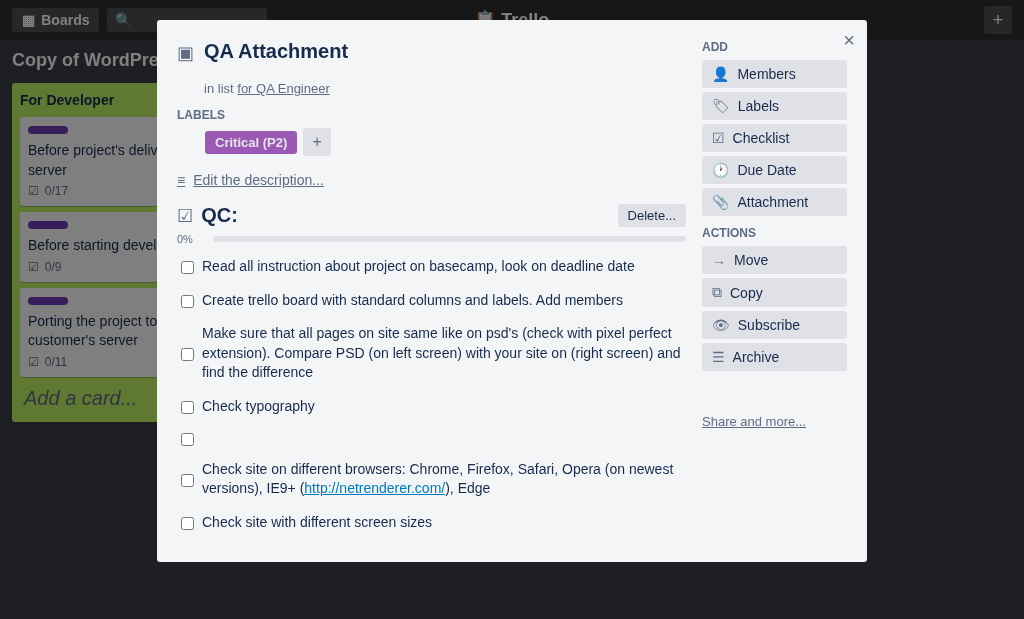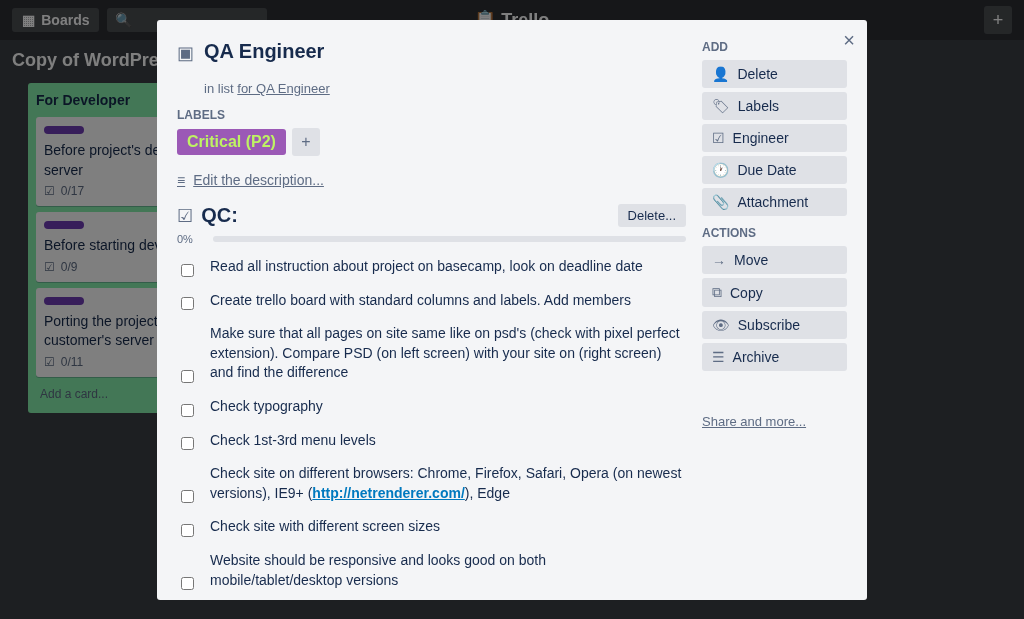--- a/index.html
+++ b/index.html
@@ -89,26 +89,25 @@
       margin-bottom: 12px;
     }
     .columns-area {
       display: flex;
       gap: 8px;
       align-items: flex-start;
     }
 
     
     .column {
-      background: #86efac;
+      background: #bef264;
       border-radius: 3px;
       width: 255px;
       min-width: 255px;
       padding: 8px;
-      margin-left: 16px;
     }
     .column-header {
       display: flex;
       align-items: center;
       justify-content: space-between;
       margin-bottom: 8px;
       font-weight: 700;
       font-size: 14px;
       color: #172b4d;
     }
@@ -147,23 +146,24 @@
       margin-top: 4px;
       color: #5e6c84;
       font-size: 12px;
     }
     .add-card-btn {
       color: #5e6c84;
       background: none;
       border: none;
       cursor: pointer;
       padding: 4px;
-      font-size: 12px;
+      font-size: 20px;
       text-align: left;
       width: 100%;
+      font-style: italic;
     }
 
     
     .modal-overlay {
       position: absolute;
       top: 0; left: 0; right: 0; bottom: 0;
       background: rgba(0,0,0,0.5);
       display: flex;
       align-items: flex-start;
       justify-content: center;
@@ -236,25 +236,26 @@
       margin-bottom: 6px;
     }
     .labels-row {
       display: flex;
       align-items: center;
       gap: 6px;
       margin-bottom: 16px;
     }
     .label-badge {
       background: #9b59b6;
-      color: #bef264;
+      color: #e5e5e5;
       border-radius: 3px;
       padding: 4px 10px;
-      font-size: 16px;
-      font-weight: 700;
+      font-size: 13px;
+      font-weight: 700;
+      margin-left: 28px;
     }
     .label-add-btn {
       background: #dfe1e6;
       border: none;
       border-radius: 3px;
       width: 28px;
       height: 28px;
       cursor: pointer;
       display: flex;
       align-items: center;
@@ -330,39 +331,38 @@
       border-radius: 4px;
       width: 0%;
     }
 
     
     .checklist-items {
       margin-left: 0;
     }
     .checklist-item {
       display: flex;
-      align-items: flex-end;
-      gap: 16px;
+      align-items: center;
+      gap: 8px;
       margin-bottom: 6px;
       padding: 4px;
     }
     .checklist-item input[type="checkbox"] {
       margin-top: 2px;
       cursor: pointer;
       flex-shrink: 0;
     }
     .checklist-item-text {
       font-size: 14px;
       color: #172b4d;
       line-height: 1.4;
     }
     .checklist-item-text a {
       color: #0079bf;
       text-decoration: underline;
-      font-weight: bold;
     }
 
     
     .sidebar-section-title {
       font-size: 12px;
       font-weight: 700;
       color: #5e6c84;
       text-transform: uppercase;
       margin-bottom: 6px;
       margin-top: 0;
@@ -459,21 +459,21 @@
 
 <div class="modal-overlay">
   <div class="modal">
     <button class="modal-close">×</button>
 
     <div class="modal-main">
 
       <div class="modal-header">
         <span class="card-icon">▣</span>
         <div>
-          <div class="modal-title">QA Engineer</div>
+          <div class="modal-title">QA Attachment</div>
           <div class="modal-subtitle">
             <span>in list</span>
             <a href="#">for QA Engineer</a>
           </div>
         </div>
       </div>
 
       <div class="section-label">Labels</div>
       <div class="labels-row">
         <span class="label-badge">Critical (P2)</span>
@@ -513,53 +513,48 @@
           <div class="checklist-item">
             <input type="checkbox" style="">
             <span class="checklist-item-text">Make sure that all pages on site same like on psd's (check with pixel perfect extension). Compare PSD (on left screen) with your site on (right screen) and find the difference</span>
           </div>
           <div class="checklist-item">
             <input type="checkbox" style="">
             <span class="checklist-item-text">Check typography</span>
           </div>
           <div class="checklist-item">
             <input type="checkbox" style="">
-            <span class="checklist-item-text">Check 1st-3rd menu levels</span>
           </div>
           <div class="checklist-item">
             <input type="checkbox" style="">
             <span class="checklist-item-text">
               Check site on different browsers: Chrome, Firefox, Safari, Opera (on newest versions), IE9+ (<a href="#">http://netrenderer.com/</a>), Edge
             </span>
           </div>
           <div class="checklist-item">
             <input type="checkbox" style="">
             <span class="checklist-item-text">Check site with different screen sizes</span>
           </div>
-          <div class="checklist-item">
-            <input type="checkbox" style="">
-            <span class="checklist-item-text">Website should be responsive and looks good on both mobile/tablet/desktop versions</span>
-          </div>
         </div>
       </div>
     </div>
 
     <div class="modal-sidebar">
       <div class="sidebar-section-title">Add</div>
       <button class="sidebar-btn">
         <span class="sidebar-btn-icon">👤</span>
-        <span>Delete</span>
+        <span>Members</span>
       </button>
       <button class="sidebar-btn">
         <span class="sidebar-btn-icon">🏷</span>
         <span>Labels</span>
       </button>
       <button class="sidebar-btn">
         <span class="sidebar-btn-icon">☑</span>
-        <span>Engineer</span>
+        <span>Checklist</span>
       </button>
       <button class="sidebar-btn">
         <span class="sidebar-btn-icon">🕐</span>
         <span>Due Date</span>
       </button>
       <button class="sidebar-btn">
         <span class="sidebar-btn-icon">📎</span>
         <span>Attachment</span>
       </button>
 

